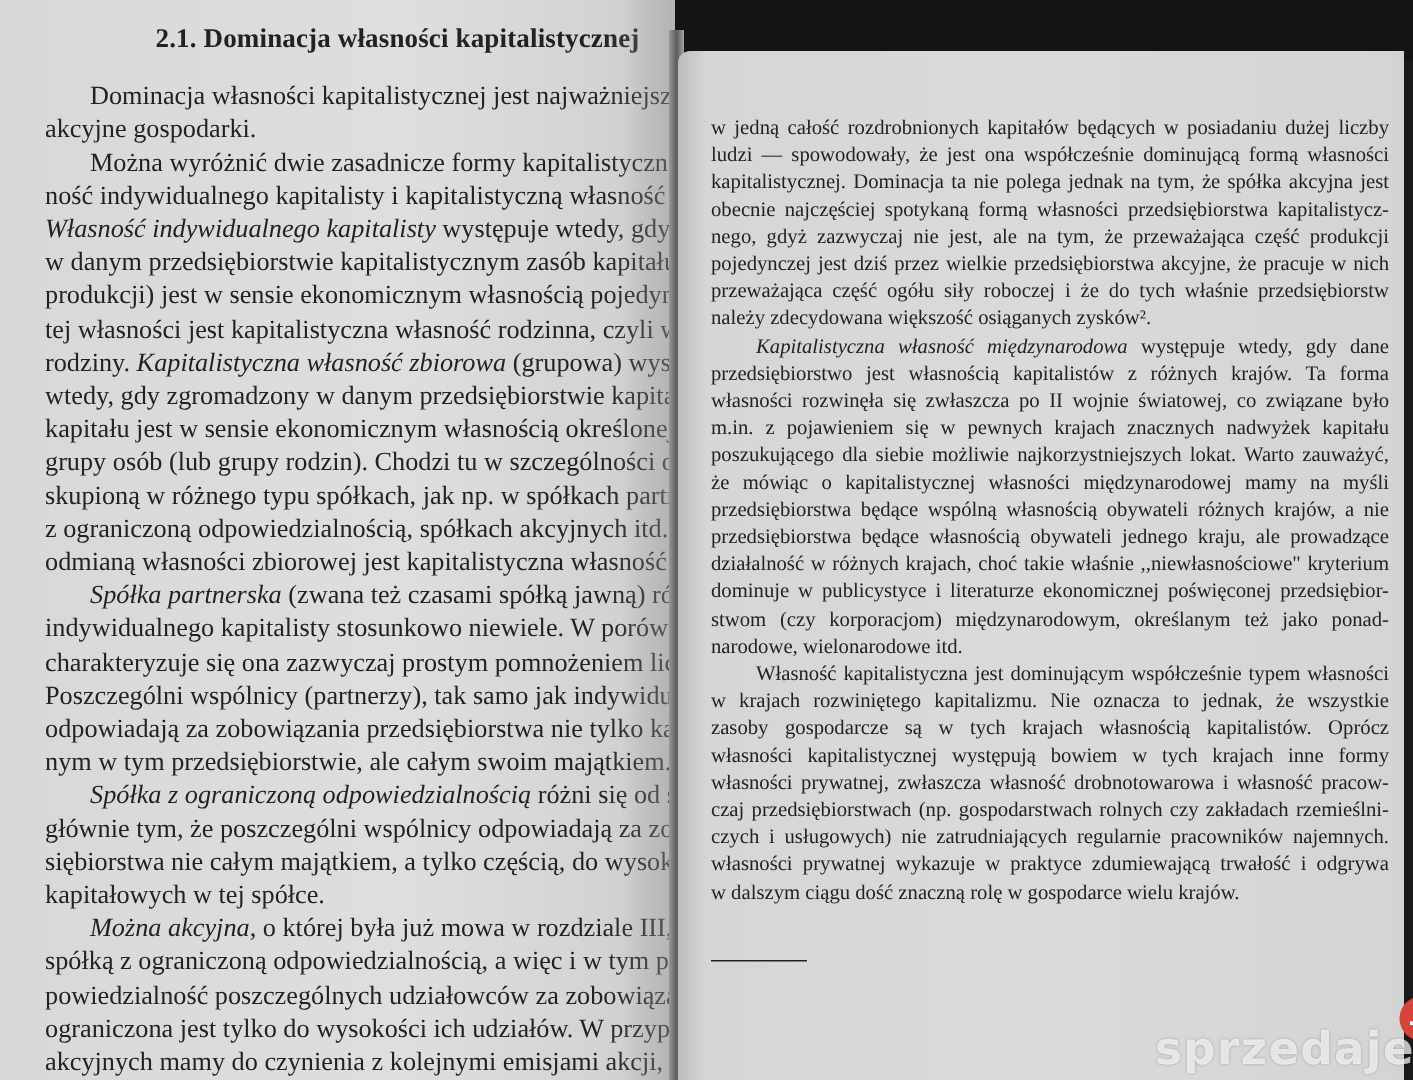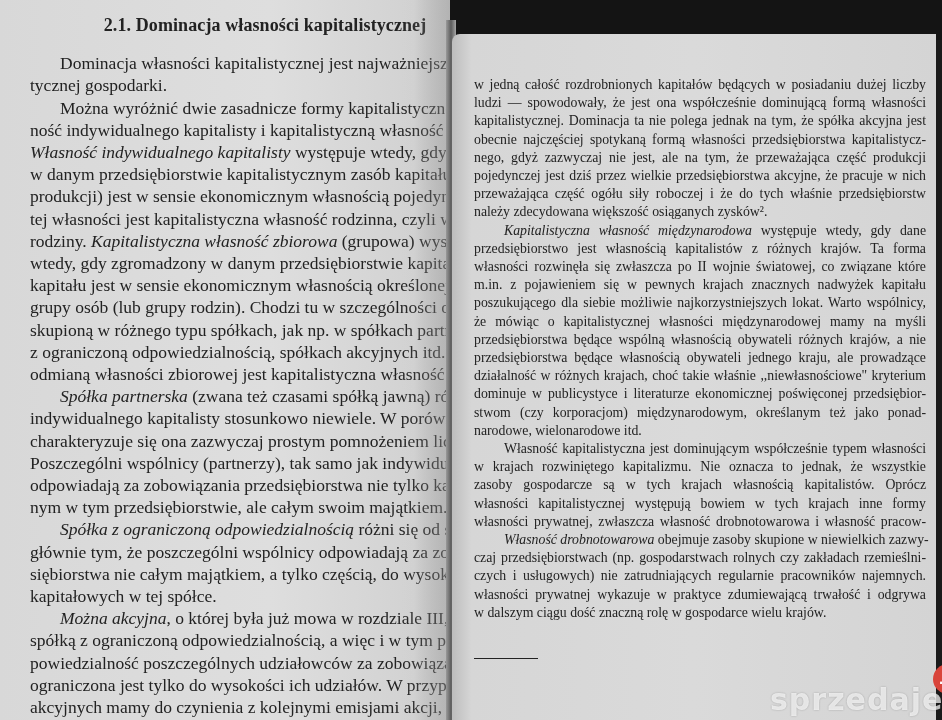--- a/index.html
+++ b/index.html
@@ -75,21 +75,21 @@
 </head>
 <body>
 
 <div class="bg-dark"></div>
 
 <div class="page page-left">
   <div class="left-col" id="left-col">
     <div class="heading">2.1. Dominacja własności kapitalistycznej</div>
     <div id="left-lines">
         <span class="line indent"><span>Dominacja własności kapitalistycznej jest najważniejszą cechą ka-</span></span>
-        <span class="line"><span>tycznej gospodarki.</span></span>
+        <span class="line"><span>akcyjne gospodarki.</span></span>
         <span class="line indent"><span>Można wyróżnić dwie zasadnicze formy kapitalistycznej własności:</span></span>
         <span class="line"><span>ność indywidualnego kapitalisty i kapitalistyczną własność zbiorową (grupową).</span></span>
         <span class="line"><span class="it">Własność indywidualnego kapitalisty</span><span> występuje wtedy, gdy zgroma-</span></span>
         <span class="line"><span>w danym przedsiębiorstwie kapitalistycznym zasób kapitału (zasób środków</span></span>
         <span class="line"><span>produkcji) jest w sensie ekonomicznym własnością pojedynczej osoby. Od-</span></span>
         <span class="line"><span>tej własności jest kapitalistyczna własność rodzinna, czyli własność poje-</span></span>
         <span class="line"><span>rodziny. </span><span class="it">Kapitalistyczna własność zbiorowa</span><span> (grupowa) występuje nato-</span></span>
         <span class="line"><span>wtedy, gdy zgromadzony w danym przedsiębiorstwie kapitalistycznym zasób</span></span>
         <span class="line"><span>kapitału jest w sensie ekonomicznym własnością określonej zbiorowości</span></span>
         <span class="line"><span>grupy osób (lub grupy rodzin). Chodzi tu w szczególności o własność ka-</span></span>
@@ -126,36 +126,35 @@
         <span class="line"><span>w jedną całość rozdrobnionych kapitałów będących w posiadaniu dużej liczby</span></span>
         <span class="line"><span>ludzi — spowodowały, że jest ona współcześnie dominującą formą własności</span></span>
         <span class="line"><span>kapitalistycznej. Dominacja ta nie polega jednak na tym, że spółka akcyjna jest</span></span>
         <span class="line"><span>obecnie najczęściej spotykaną formą własności przedsiębiorstwa kapitalistycz-</span></span>
         <span class="line"><span>nego, gdyż zazwyczaj nie jest, ale na tym, że przeważająca część produkcji</span></span>
         <span class="line"><span>pojedynczej jest dziś przez wielkie przedsiębiorstwa akcyjne, że pracuje w nich</span></span>
         <span class="line"><span>przeważająca część ogółu siły roboczej i że do tych właśnie przedsiębiorstw</span></span>
         <span class="line last"><span>należy zdecydowana większość osiąganych zysków².</span></span>
         <span class="line indent"><span class="it">Kapitalistyczna własność międzynarodowa</span><span> występuje wtedy, gdy dane</span></span>
         <span class="line"><span>przedsiębiorstwo jest własnością kapitalistów z różnych krajów. Ta forma</span></span>
-        <span class="line"><span>własności rozwinęła się zwłaszcza po II wojnie światowej, co związane które</span></span>
+        <span class="line"><span>własności rozwinęła się zwłaszcza po II wojnie światowej, co związane było</span></span>
         <span class="line"><span>m.in. z pojawieniem się w pewnych krajach znacznych nadwyżek kapitału</span></span>
-        <span class="line"><span>poszukującego dla siebie możliwie najkorzystniejszych lokat. Warto wspólnicy,</span></span>
+        <span class="line"><span>poszukującego dla siebie możliwie najkorzystniejszych lokat. Warto zauważyć,</span></span>
         <span class="line"><span>że mówiąc o kapitalistycznej własności międzynarodowej mamy na myśli</span></span>
         <span class="line"><span>przedsiębiorstwa będące wspólną własnością obywateli różnych krajów, a nie</span></span>
         <span class="line"><span>przedsiębiorstwa będące własnością obywateli jednego kraju, ale prowadzące</span></span>
         <span class="line"><span>działalność w różnych krajach, choć takie właśnie ,,niewłasnościowe" kryterium</span></span>
         <span class="line"><span>dominuje w publicystyce i literaturze ekonomicznej poświęconej przedsiębior-</span></span>
         <span class="line"><span>stwom (czy korporacjom) międzynarodowym, określanym też jako ponad-</span></span>
         <span class="line last"><span>narodowe, wielonarodowe itd.</span></span>
         <span class="line indent"><span>Własność kapitalistyczna jest dominującym współcześnie typem własności</span></span>
         <span class="line"><span>w krajach rozwiniętego kapitalizmu. Nie oznacza to jednak, że wszystkie</span></span>
         <span class="line"><span>zasoby gospodarcze są w tych krajach własnością kapitalistów. Oprócz</span></span>
         <span class="line"><span>własności kapitalistycznej występują bowiem w tych krajach inne formy</span></span>
         <span class="line"><span>własności prywatnej, zwłaszcza własność drobnotowarowa i własność pracow-</span></span>
-        <span class="line indent"><span class="it">Własność drobnotowarowa</span><span> obejmuje zasoby skupione w niewielkich zazwy-</span></span>
         <span class="line"><span>czaj przedsiębiorstwach (np. gospodarstwach rolnych czy zakładach rzemieślni-</span></span>
         <span class="line"><span>czych i usługowych) nie zatrudniających regularnie pracowników najemnych.</span></span>
         <span class="line"><span>własności prywatnej wykazuje w praktyce zdumiewającą trwałość i odgrywa</span></span>
         <span class="line last"><span>w dalszym ciągu dość znaczną rolę w gospodarce wielu krajów.</span></span>
       </div>
     <div class="fn-rule" style="width:64px;margin:36px 0 6px 0;"></div>
     <div class="fn-r" id="right-fn">
         <span class="line indent"></span>
       </div>
   </div>

